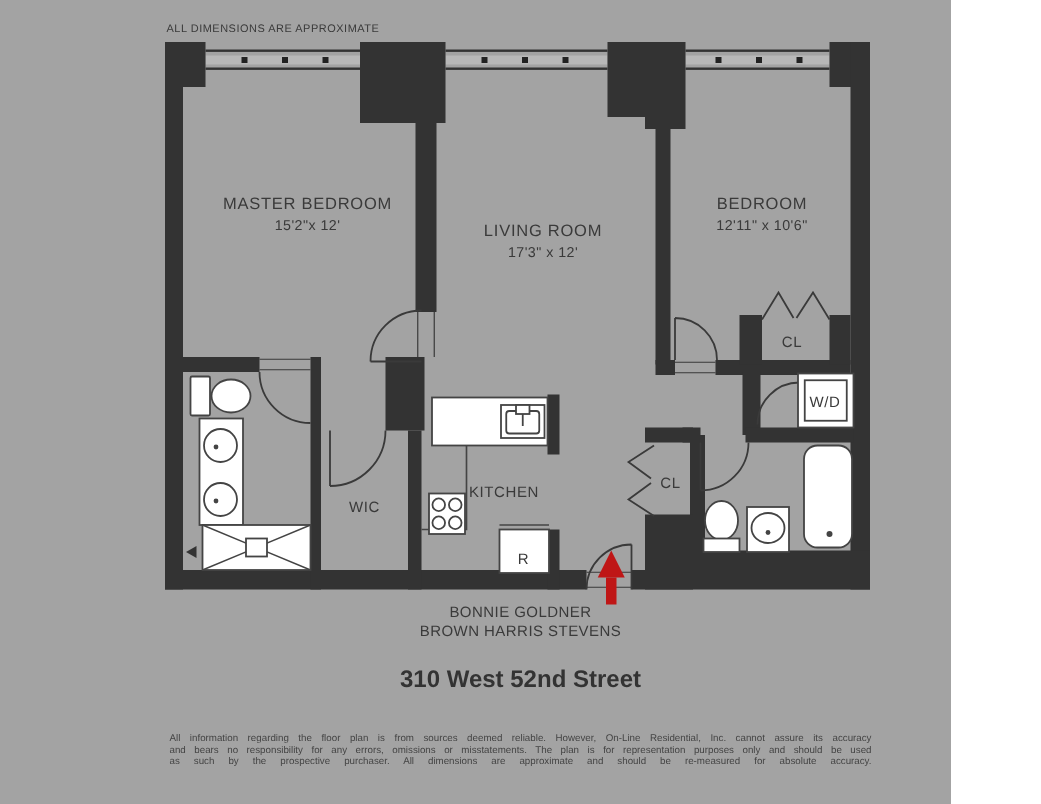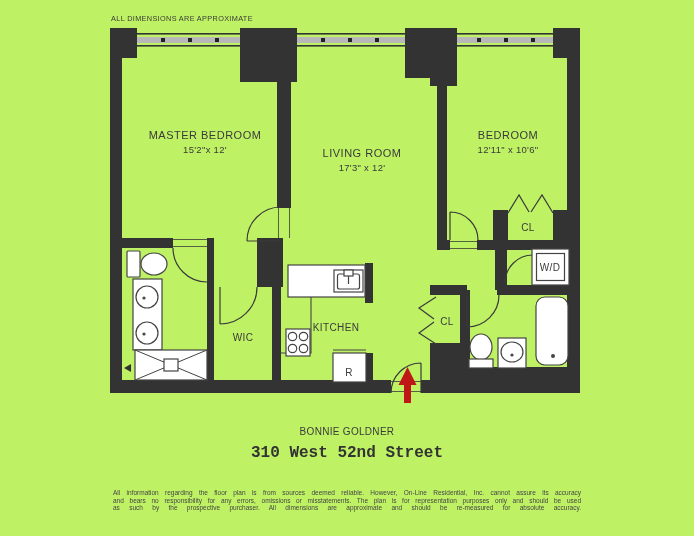--- a/index.html
+++ b/index.html
@@ -1,29 +1,29 @@
 <!DOCTYPE html>
 <html><head>
 <meta charset="utf-8">
 <style>
   html,body{margin:0;padding:0;background:#fff;}
   body{font-family:"Liberation Sans", sans-serif;}
-  #page{position:relative;width:694px;height:536px;background:#bef264;overflow:hidden;}
+  #page{position:relative;width:634px;height:536px;background:#a3a3a3;overflow:hidden;}
   #plan-svg{position:absolute;left:0;top:0;}
   svg text{fill:#3a3a3a;font-family:"Liberation Sans", sans-serif;}
   .room-name{font-size:11px;letter-spacing:.5px;}
   .room-dims{font-size:9.5px;letter-spacing:.3px;}
   .small-label{font-size:10px;letter-spacing:.4px;}
   .top-note{font-size:7.3px;letter-spacing:.35px;}
   .wall{fill:#333;}
   .fix{fill:#fff;stroke:#444;stroke-width:1.2;}
   .door{fill:none;stroke:#3a3a3a;stroke-width:1.2;}
   .footer-text{position:absolute;left:0;width:694px;text-align:center;color:#3a3a3a;}
-  #agent-block{top:402px;font-size:10px;line-height:13px;letter-spacing:.3px;margin-top:23px;}
-  #address-block{top:444px;font-size:16px;font-weight:bold;line-height:19px;color:#333;font-family:Liberation Mono, monospace;}
+  #agent-block{top:402px;font-size:10px;line-height:13px;letter-spacing:.3px;}
+  #address-block{top:444px;font-size:16px;font-weight:bold;line-height:19px;color:#333;}
   #disclaimer{position:absolute;left:113px;top:489px;width:468px;font-size:6.5px;line-height:7.6px;
               color:#444;text-align:justify;}
   #disclaimer div{text-align:justify;text-align-last:justify;}
 </style>
 </head>
 <body>
 
 <div id="page">
 
 <svg id="plan-svg" width="694" height="536" viewBox="0 0 694 536">
@@ -175,20 +175,21 @@
   <text class="small-label" x="528" y="231" text-anchor="middle">CL</text>
   <text class="small-label" x="550" y="271" text-anchor="middle" font-size="9">W/D</text>
   <text class="small-label" x="447" y="325" text-anchor="middle">CL</text>
   <text class="small-label" x="243" y="341" text-anchor="middle">WIC</text>
   <text class="small-label" x="336" y="331" text-anchor="middle">KITCHEN</text>
   <text class="small-label" x="349" y="376" text-anchor="middle">R</text>
 </svg>
 
   <div class="footer-text" id="agent-block">
     <div>BONNIE GOLDNER</div>
+    <div>BROWN HARRIS STEVENS</div>
   </div>
 
   <div class="footer-text" id="address-block">
     <div>310 West 52nd Street</div>
   </div>
 
   <div id="disclaimer">
     <div>All information regarding the floor plan is from sources deemed reliable. However, On-Line Residential, Inc. cannot assure its accuracy</div>
     <div>and bears no responsibility for any errors, omissions or misstatements. The plan is for representation purposes only and should be used</div>
     <div>as such by the prospective purchaser. All dimensions are approximate and should be re-measured for absolute accuracy.</div>

